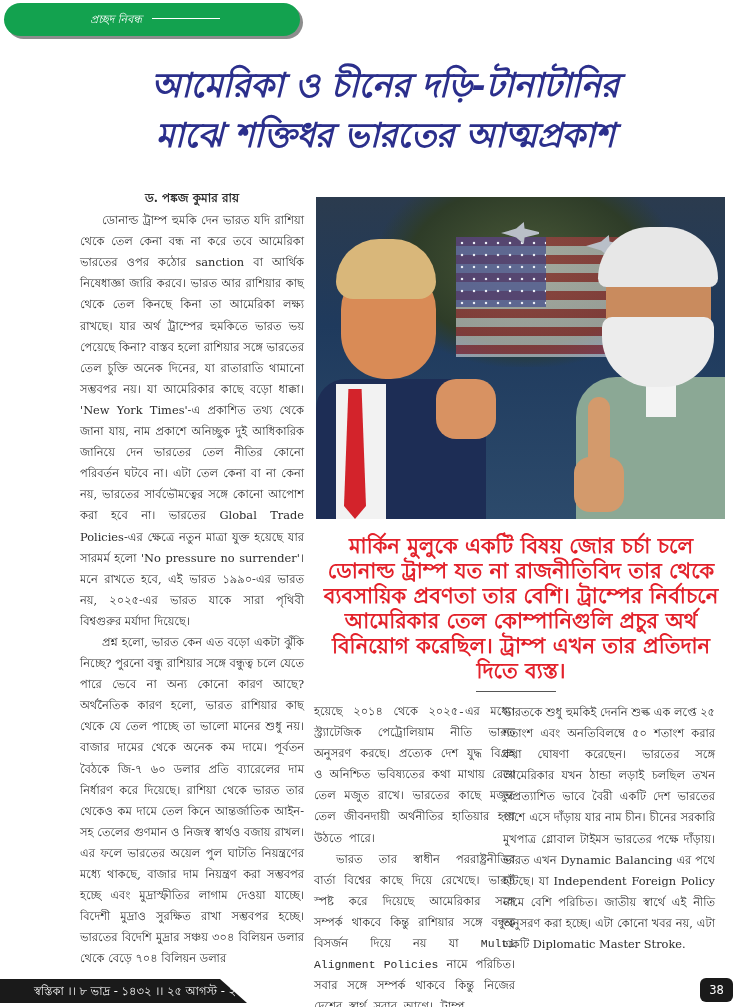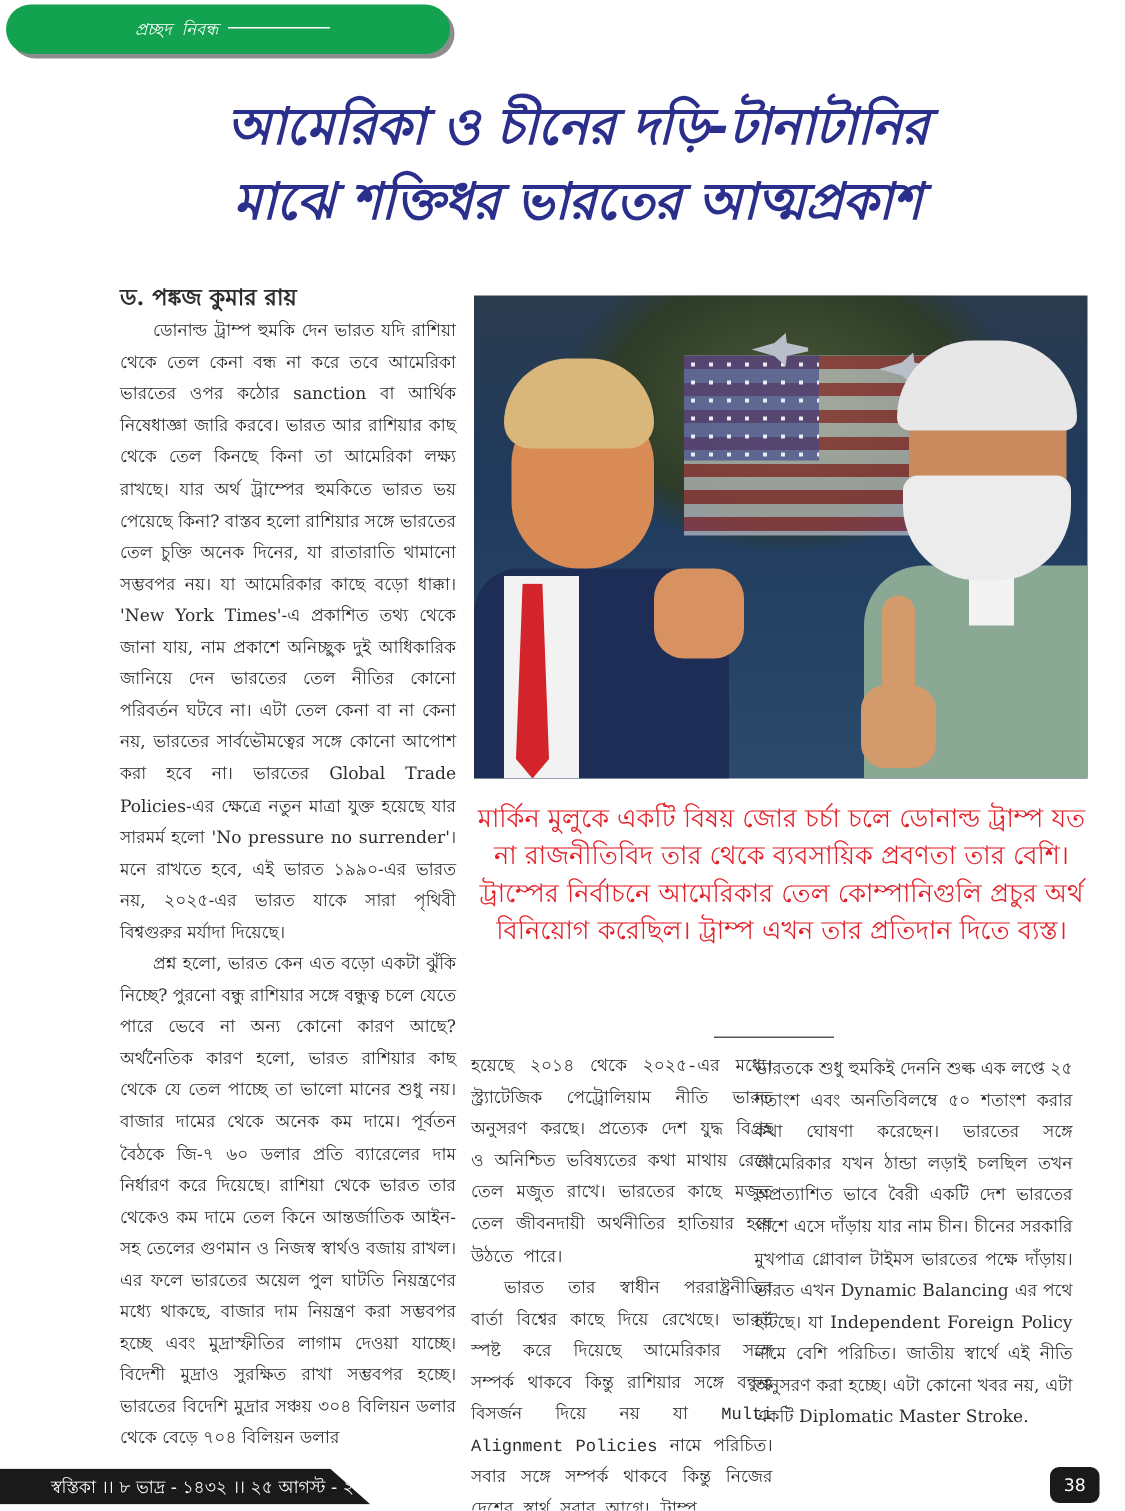--- a/index.html
+++ b/index.html
@@ -6,36 +6,36 @@
   html, body { width: 750px; height: 1007px; background: #ffffff; overflow: hidden; }
   body { position: relative; font-family: "DejaVu Serif", serif; color: #2b2b2b; }
 
   .section-tab {
     position: absolute; left: 4px; top: 3px; width: 296px; height: 33px;
     background: #13a24f; border-radius: 17px;
     box-shadow: 3px 3px 0 #8d8d8d;
   }
   .section-tab .label {
     position: absolute; left: 86px; top: 8px; font-size: 11px; color: #ffffff;
-    font-style: italic; font-family: Liberation Mono, monospace;
+    font-style: italic; font-family: Liberation Sans, sans-serif;
   }
   .section-tab .rule {
     position: absolute; left: 148px; top: 15px; width: 68px; height: 1px; background: #ffffff;
   }
 
   .headline {
     position: absolute; left: 40px; top: 60px; width: 690px; text-align: center;
     font-family: "DejaVu Sans", sans-serif; color: #2b2f8c; font-weight: bold;
     font-size: 34px; line-height: 50px; letter-spacing: -0.5px; font-style: italic;
   }
 
   .col { position: absolute; font-size: 11.4px; line-height: 21.1px; text-align: justify; color: #2d2d2d; }
   .col p { text-indent: 22px; }
   .col-left { left: 80px; top: 188px; width: 224px; }
-  .author { text-align: left; font-weight: bold; font-size: 15px; margin-bottom: 1px; text-indent: 0 !important; }
+  .author { text-align: center; font-weight: bold; font-size: 12px; margin-bottom: 1px; text-indent: 0 !important; }
 
   .photo {
     position: absolute; left: 316px; top: 197px; width: 409px; height: 322px; overflow: hidden;
     background: linear-gradient(180deg, #2b3b4e 0%, #1f3a5d 40%, #2c4a6b 100%);
   }
   .photo .map-land { position: absolute; left: 60px; top: 0; width: 300px; height: 170px; background: radial-gradient(ellipse at 50% 40%, #4a5a38 0%, #2e3c28 55%, transparent 72%); }
   .photo .flag { position: absolute; left: 140px; top: 40px; width: 170px; height: 120px;
     background: repeating-linear-gradient(180deg, rgba(190,60,70,.55) 0 9px, rgba(235,235,240,.55) 9px 18px); }
   .photo .flag-canton { position: absolute; left: 140px; top: 40px; width: 90px; height: 70px; background: rgba(60,70,140,.65);
     background-image: radial-gradient(circle, #e9ecf5 1.4px, transparent 1.6px); background-size: 12px 12px; }
@@ -51,21 +51,21 @@
   .photo .modi .hair { position: absolute; left: 62px; top: 0; width: 120px; height: 60px; background: #e7e7e7; border-radius: 60px 60px 10px 10px; }
   .photo .modi .face { position: absolute; left: 70px; top: 25px; width: 105px; height: 110px; background: #c98b5e; border-radius: 30px; }
   .photo .modi .beard { position: absolute; left: 66px; top: 90px; width: 112px; height: 70px; background: #ececec; border-radius: 10px 10px 50px 50px; }
   .photo .modi .vest { position: absolute; left: 40px; top: 150px; width: 149px; height: 142px; background: #8ba895; border-radius: 40px 0 0 0; }
   .photo .modi .kurta { position: absolute; left: 110px; top: 150px; width: 30px; height: 40px; background: #f3f3f3; }
   .photo .modi .finger { position: absolute; left: 52px; top: 170px; width: 22px; height: 70px; background: #d39a6c; border-radius: 11px; }
   .photo .modi .fist { position: absolute; left: 38px; top: 230px; width: 50px; height: 55px; background: #d39a6c; border-radius: 16px; }
 
   .pull-quote {
     position: absolute; left: 316px; top: 534px; width: 410px; text-align: center;
-    font-family: "DejaVu Sans", sans-serif; color: #e3212a; font-size: 17px; line-height: 25px; font-weight: 400;
+    font-family: "DejaVu Sans", sans-serif; color: #e3212a; font-size: 21px; line-height: 25px; font-weight: 700;
   }
   .pull-rule { position: absolute; left: 476px; top: 691px; width: 80px; height: 1px; background: #555; }
 
   .col-mid { left: 314px; top: 702px; width: 201px; font-family: Liberation Mono, monospace; }
   .col-right { left: 503px; top: 702px; width: 212px; }
 
   .footer-band {
     position: absolute; left: 0; top: 979px; width: 247px; height: 24px; background: #1a1a1a;
     clip-path: polygon(0 0, 220px 0, 247px 24px, 0 24px);
   }

